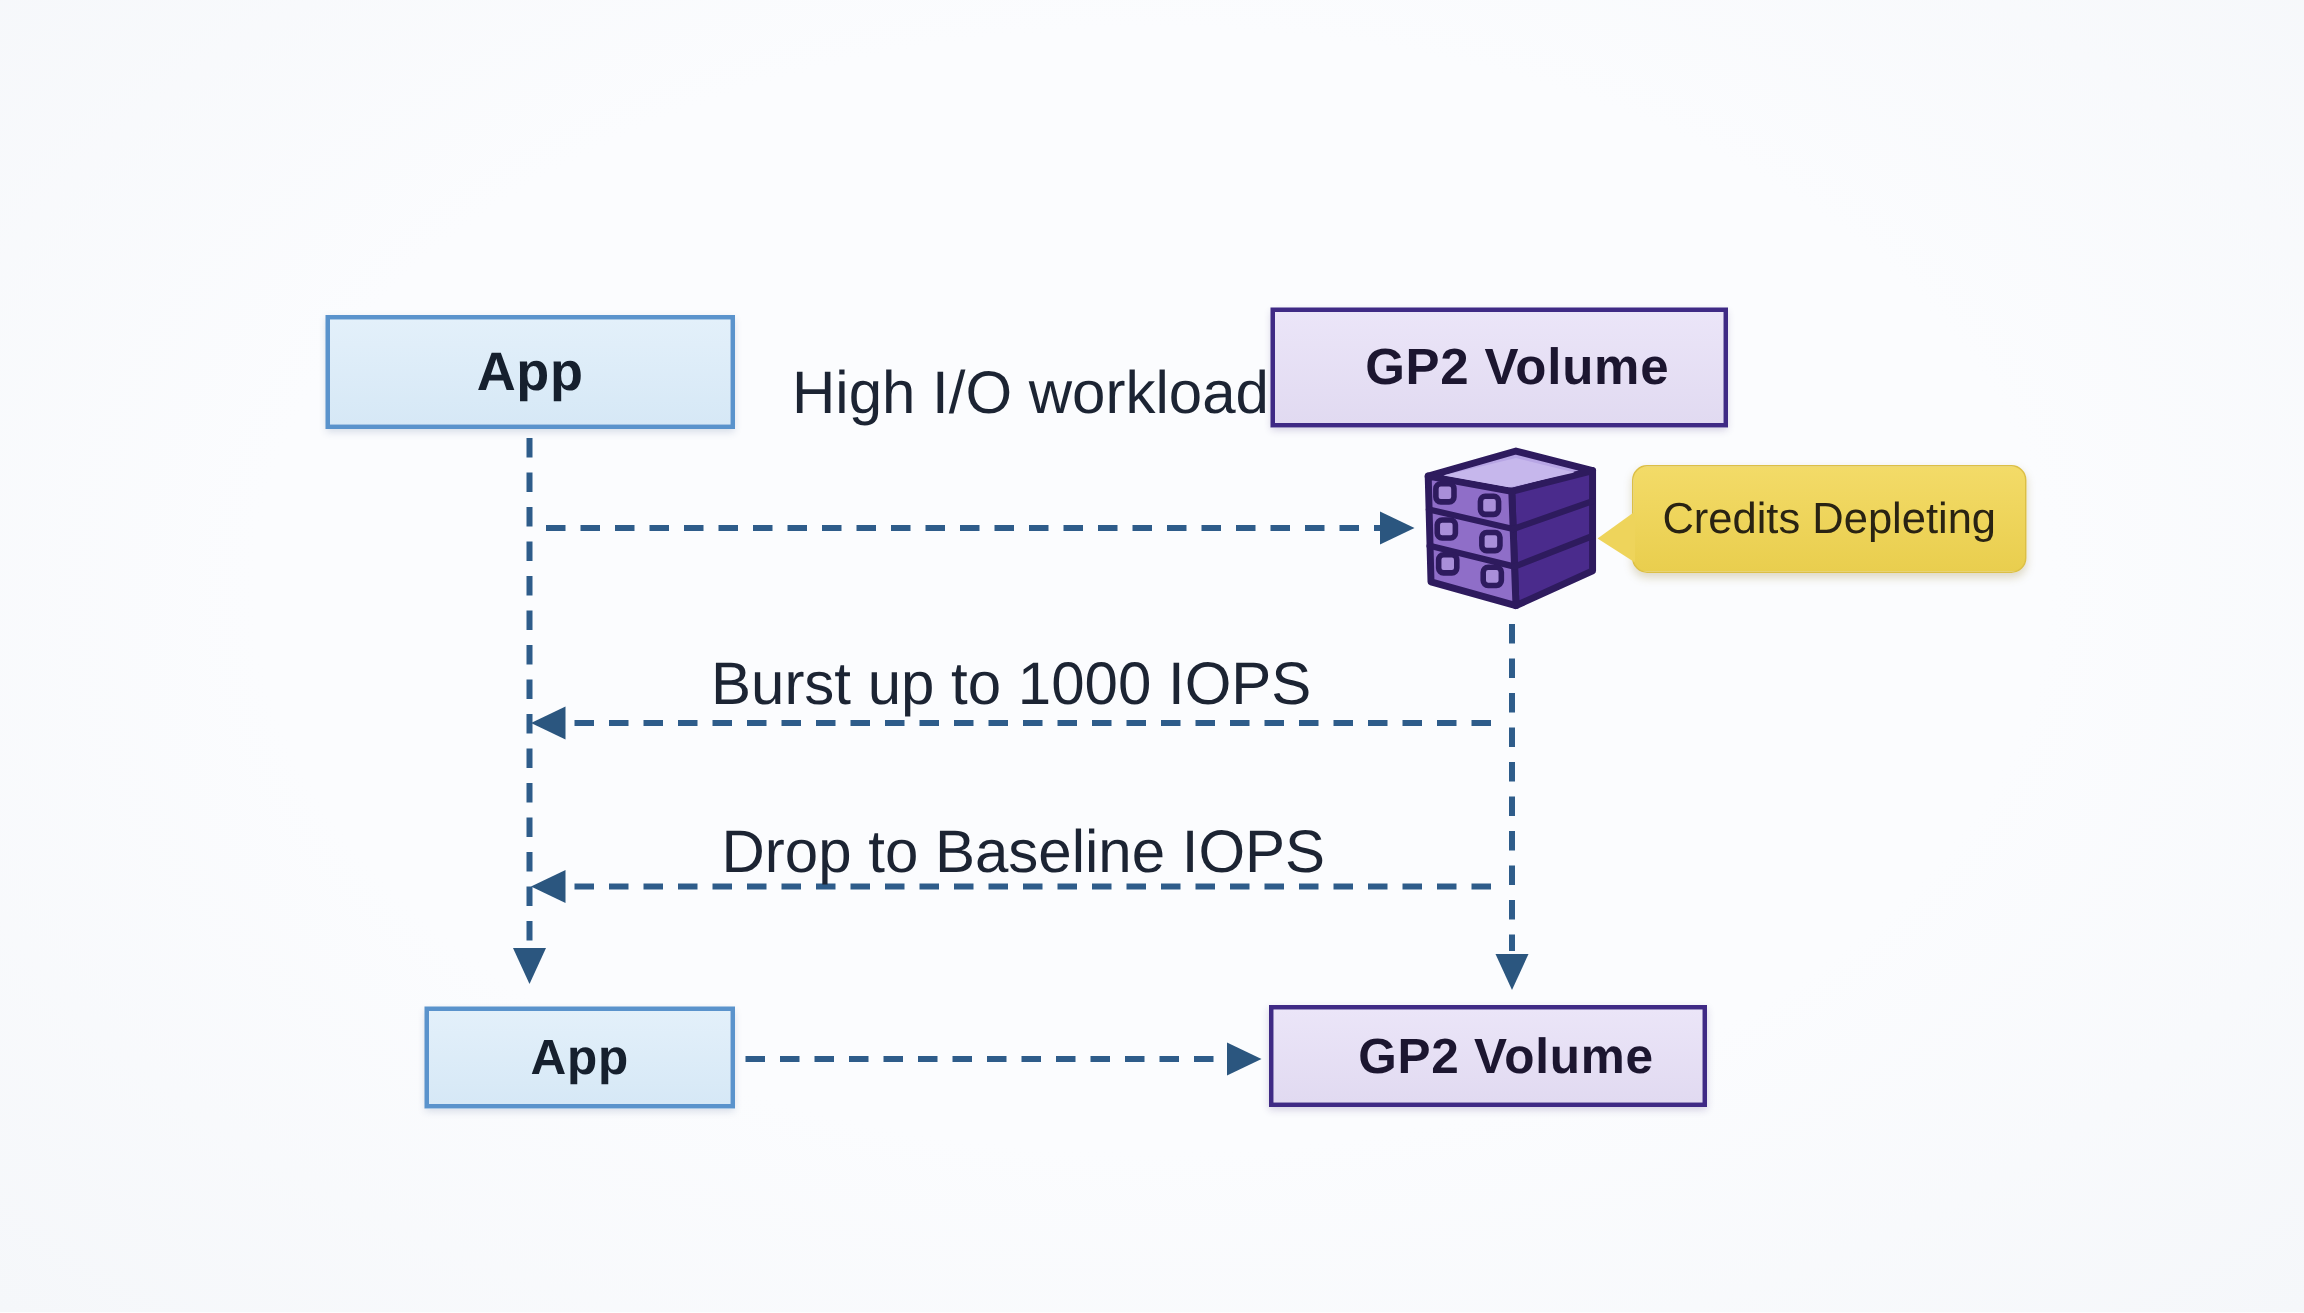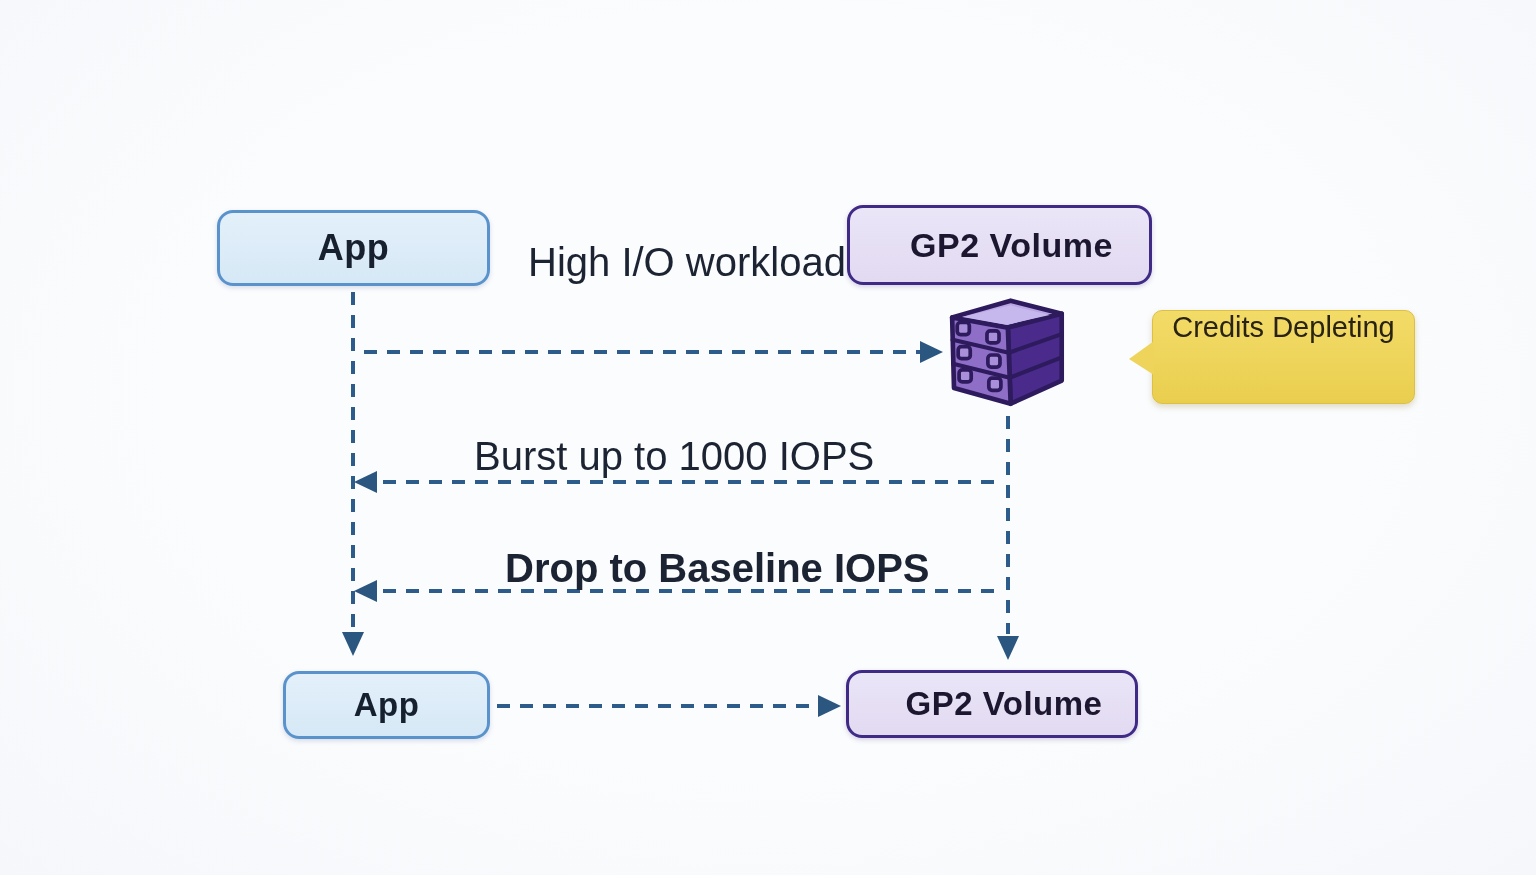--- a/index.html
+++ b/index.html
@@ -17,21 +17,21 @@
   .lines-layer {
     position: absolute;
     left: 0; top: 0;
     width: 1536px; height: 875px;
   }
   .node {
     position: absolute;
     display: flex;
     align-items: center;
     justify-content: center;
-    border-radius: 16px;
+    border-radius: 0;
     font-weight: bold;
     letter-spacing: 0.5px;
   }
   .node-app {
     background: linear-gradient(180deg, #e3f0fa 0%, #d6e8f6 100%);
     border: 3px solid #5a93cc;
     color: #16202e;
     box-shadow: 0 2px 5px rgba(50, 80, 130, 0.18);
   }
   .node-gp2 {
@@ -49,31 +49,32 @@
   .msg-label {
     position: absolute;
     text-align: center;
     color: #1c2433;
     font-size: 40px;
     font-weight: 400;
     white-space: nowrap;
   }
   #label-workload { left: 528px; top: 240px; width: 300px; }
   #label-burst    { left: 474px; top: 434px; width: 400px; }
-  #label-baseline { left: 505px; top: 546px; width: 400px; font-weight: bold; }
+  #label-baseline { left: 481px; top: 546px; width: 400px; }
 
   .callout {
     position: absolute;
-    left: 1152px; top: 310px;
-    width: 263px; height: 94px;
+    left: 1088px; top: 310px;
+    width: 263px; height: 72px;
     background: linear-gradient(180deg, #f3db68 0%, #e9ce4e 100%);
     border: 1px solid #dcbf45;
     border-radius: 10px;
     box-shadow: 0 3px 6px rgba(140, 115, 30, 0.25);
     display: flex;
+    align-items: center;
     justify-content: center;
     color: #292313;
     font-size: 29px;
     font-weight: 400;
     white-space: nowrap;
   }
   .callout-tail {
     position: absolute;
     left: -24px;
     top: 30px;

